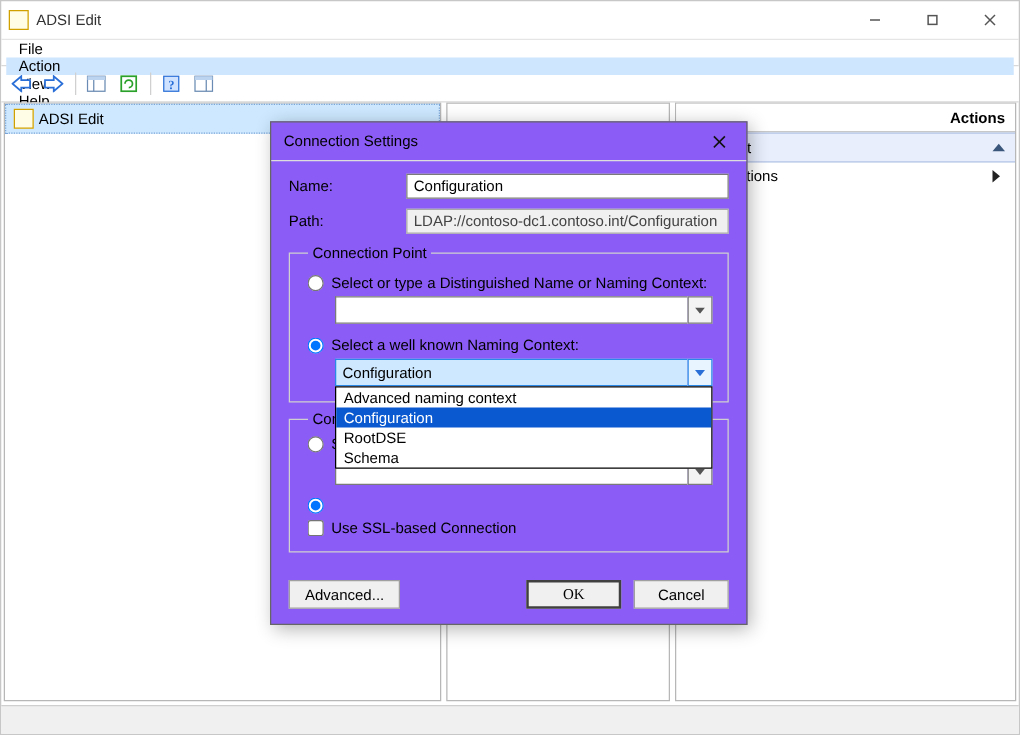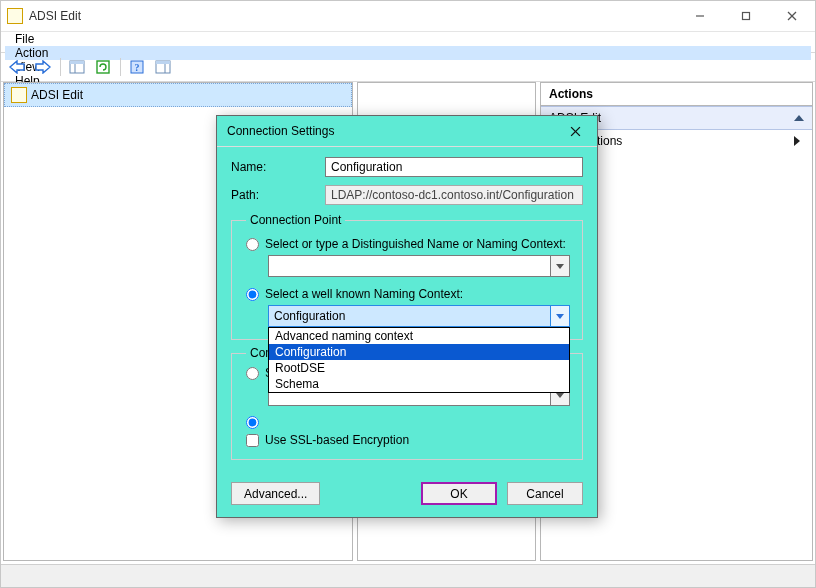--- a/index.html
+++ b/index.html
@@ -106,21 +106,21 @@
     bottom: 24px;
     display: flex;
   }
   .pane {
     border: 1px solid #b7b7b7;
     box-sizing: border-box;
     background: #fff;
   }
   .pane-left { width: 350px; margin: 2px; }
   .pane-mid { flex: 1; margin: 2px; }
-  .pane-right { width: 273px; margin: 2px; position: relative; }
+  .pane-right { width: 273px; margin: 2px; position: relative; text-align: right; }
   .tree-node {
     display: flex;
     align-items: center;
     gap: 4px;
     padding: 3px 6px;
     background: #cde8ff;
     border: 1px dotted #7aa5d8;
   }
   .actions-header {
     background: #fff;
@@ -163,23 +163,23 @@
     left: 0;
     right: 0;
     height: 22px;
     background: #f0f0f0;
     border-top: 1px solid #cfcfcf;
   }
   
   .dialog {
     position: absolute;
     left: 215px;
-    top: 114px;
+    top: 96px;
     width: 380px;
-    background: #5eead4;
+    background: #8b5cf6;
     border: 1px solid #666;
     box-shadow: 3px 3px 14px rgba(0,0,0,0.3);
     z-index: 10;
   }
   .dlg-title {
     height: 30px;
     display: flex;
     align-items: center;
     justify-content: space-between;
     font-size: 12px;
@@ -297,22 +297,23 @@
     min-width: 76px;
     background: #f0f0f0;
     border: 1px solid #a0a0a0;
     padding: 0 12px;
     font-size: 12px;
     display: inline-flex;
     align-items: center;
     justify-content: center;
   }
   .btn.default {
-    border: 2px solid #a21caf;
+    border: 2px solid #404040;
     padding: 0 11px;
+    font-family: Liberation Serif, serif;
   }
   .spacer { flex: 1; }
   input[type=radio], input[type=checkbox] { margin:0; }
 </style>
 </head>
 <body>
 
 <div class="window">
 
   <div class="titlebar">
@@ -488,21 +489,21 @@
             </div>
           </div>
         </div>
 
         <label class="radio-row">
           <input type="radio" name="comp" checked="" style="">
         </label>
 
         <label class="checkbox-row">
           <input type="checkbox" style="">
-          <span>Use SSL-based Encryption</span>
+          <span>Use SSL-based Connection</span>
         </label>
       </fieldset>
     </div>
 
     <div class="dlg-buttons">
       <button class="btn">Advanced...</button>
       <span class="spacer"></span>
       <button class="btn default">OK</button>
       <button class="btn">Cancel</button>
     </div>

